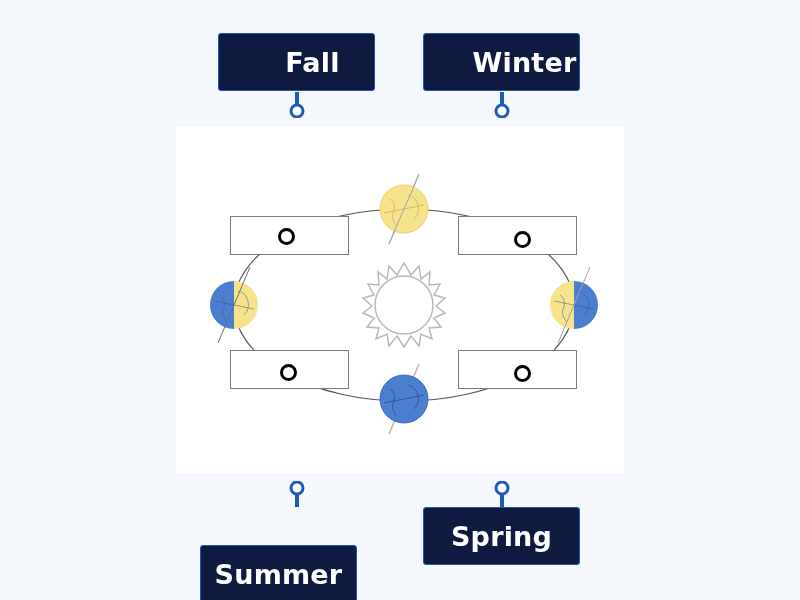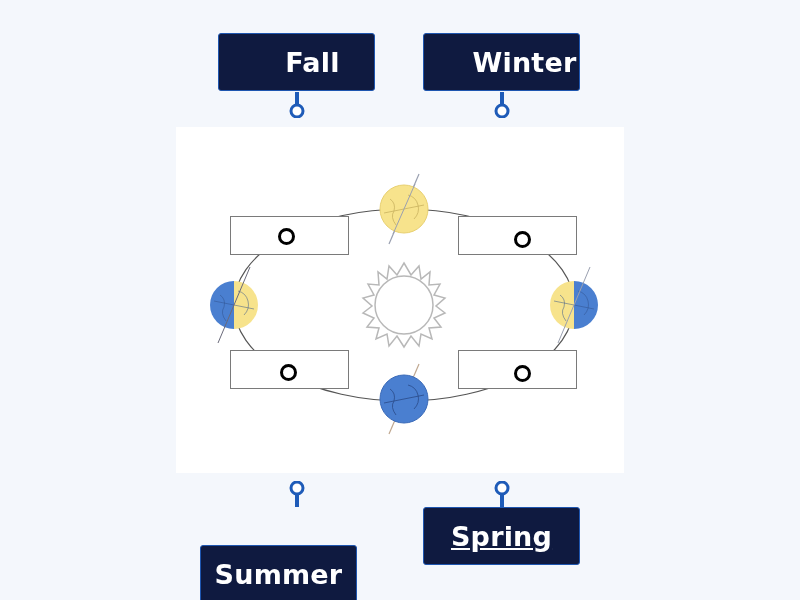--- a/index.html
+++ b/index.html
@@ -73,21 +73,21 @@
   <rect x="6" y="14" width="4" height="12" fill="#1e5bb8"></rect>
 </svg>
 <div class="label-tile" style="left:200px; top:507px;margin-top:38px;">
   <span>Summer</span>
 </div>
 
 <svg class="pin" style="left:494px; top:481px;" viewBox="0 0 16 26">
   <circle cx="8" cy="7" r="6" fill="#fff" stroke="#1e5bb8" stroke-width="3"></circle>
   <rect x="6" y="14" width="4" height="12" fill="#1e5bb8"></rect>
 </svg>
-<div class="label-tile" style="left:423px; top:507px;text-decoration:underline;">
+<div class="label-tile" style="left:423px; top:507px;">
   <span>Spring</span>
 </div>
 
 <div class="diagram">
   <svg class="art" width="448" height="346" viewBox="0 0 448 346">
 
     <ellipse cx="228" cy="178" rx="170" ry="96" fill="none" stroke="#555" stroke-width="1.2"></ellipse>
 
     <g transform="translate(228,178)">
       <polygon fill="#fff" stroke="#b8b8b8" stroke-width="1.5" points="0,-42 7,-30 15,-39 17,-26 26,-33 25,-20 36,-21 30,-10 41,-7 32,1 41,8 30,13 37,22 25,23 28,34 17,29 15,41 7,31 0,42 -7,31 -15,41 -17,29 -28,34 -25,23 -37,22 -30,13 -41,8 -32,1 -41,-7 -30,-10 -36,-21 -25,-20 -26,-33 -17,-26 -15,-39 -7,-30"></polygon>

